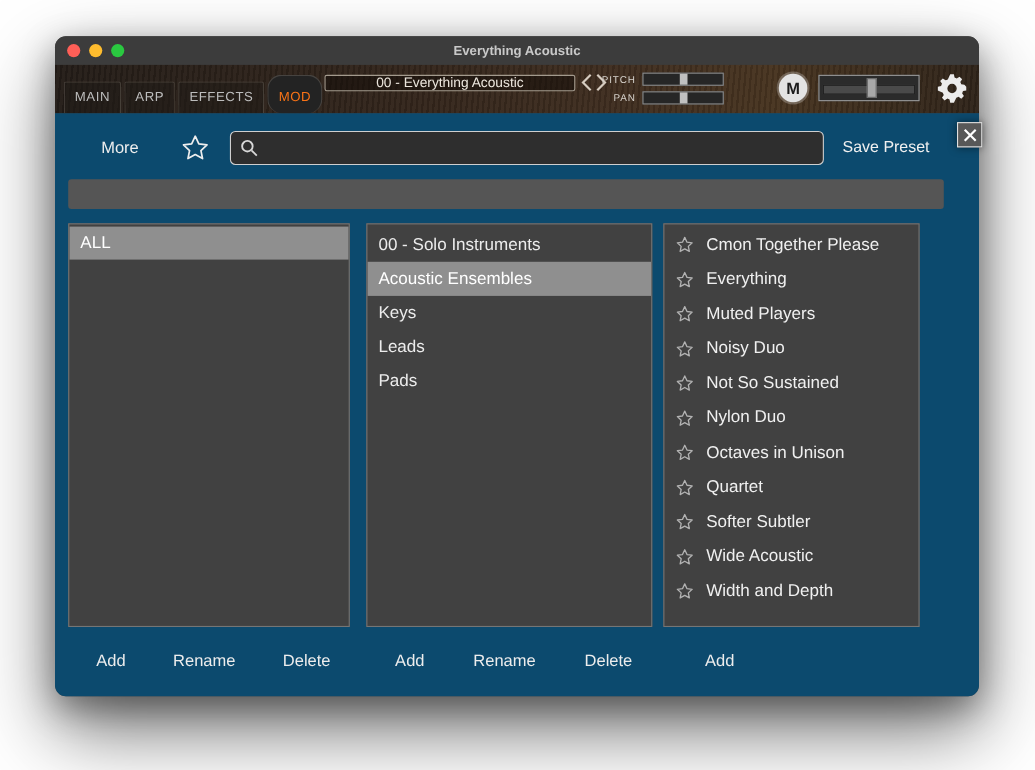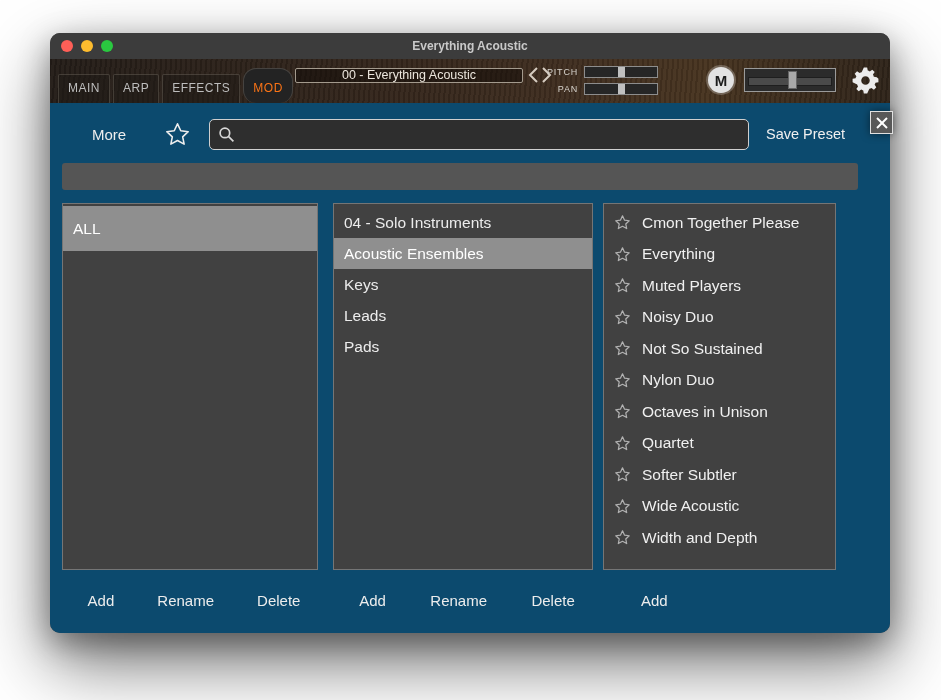--- a/index.html
+++ b/index.html
@@ -72,21 +72,21 @@
     background:#555555; border-radius:3px; }
 
   .col { position:absolute; top:100px; height:367px; background:#414141; border:1px solid #757575; overflow:hidden; }
   .col1 { left:12px; width:256px; padding-top:2px; }
   .col2 { left:283px; width:260px; padding-top:3px; }
   .col3 { left:553px; width:233px; padding-top:3px; }
 
   .lrow { height:31px; display:flex; align-items:center; padding-left:10px;
     font-size:15.5px; color:#ececec; }
   .lrow.selected { background:#8f8f8f; color:#ffffff; }
-  .col1 .lrow { height:45px; }
+  .col1 .lrow { height:30px; }
 
   .prow { height:31.5px; display:flex; align-items:center; padding-left:10px; }
   .pstar { width:17px; height:17px; margin-right:11px; display:flex; }
   .plabel { font-size:15.5px; color:#f0f0f0; }
 
   .actions { position:absolute; top:482px; left:4px; right:0; height:30px; }
   .agroup { position:absolute; display:flex; align-items:center; height:30px; }
   .g1 { left:12px; width:256px; justify-content:space-around; }
   .g2 { left:283px; width:260px; justify-content:space-around; }
   .g3 { left:553px; width:255px; justify-content:flex-start; padding-left:34px; }
@@ -184,21 +184,21 @@
         <span class="savepreset">Save Preset</span>
       </div>
 
       <div class="infobar"></div>
 
       <div class="col col1">
         <div class="lrow selected">ALL</div>
       </div>
 
       <div class="col col2">
-        <div class="lrow">04 - Solo Instruments</div>
+        <div class="lrow">00 - Solo Instruments</div>
         <div class="lrow selected">Acoustic Ensembles</div>
         <div class="lrow">Keys</div>
         <div class="lrow">Leads</div>
         <div class="lrow">Pads</div>
       </div>
 
       <div class="col col3">
         <div class="prow">
           <span class="pstar">
               <svg width="17" height="17" viewBox="0 0 24 24">

